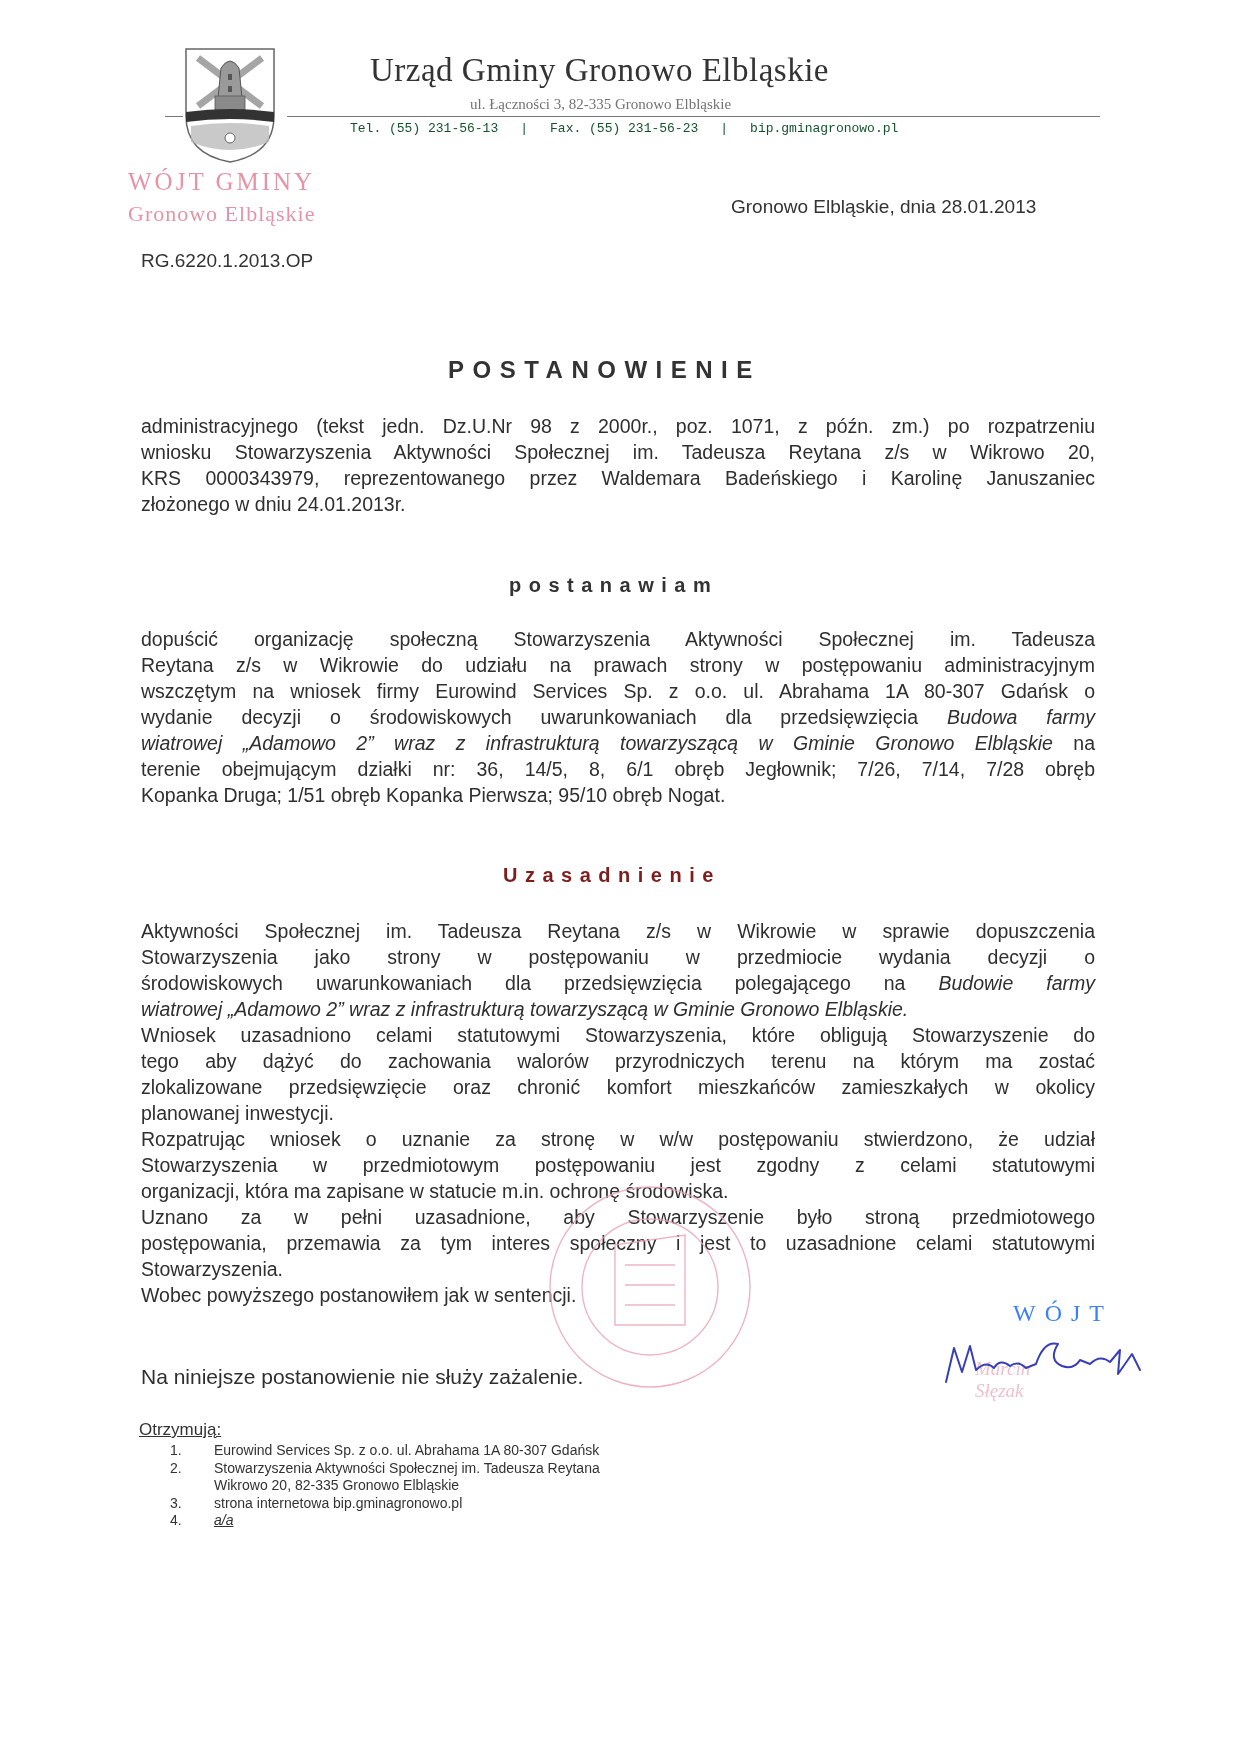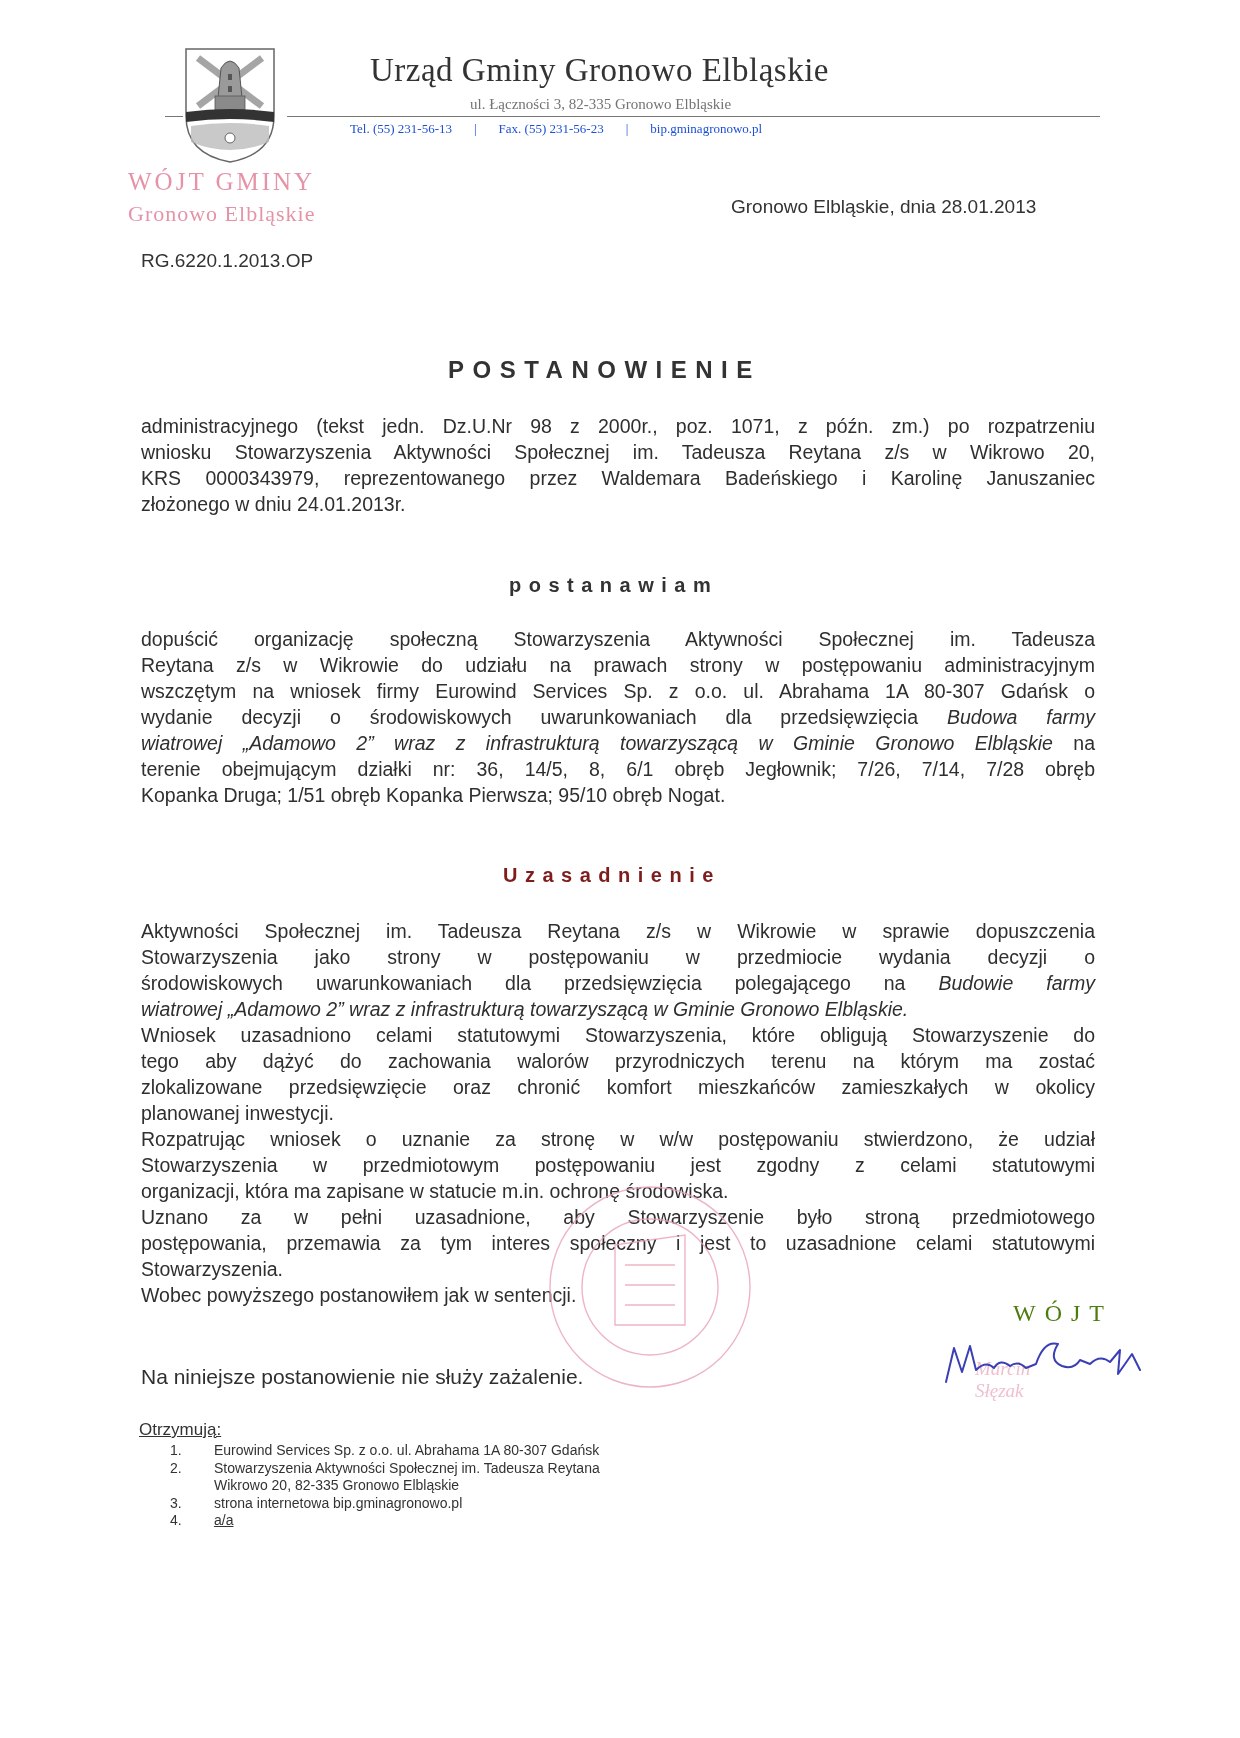--- a/index.html
+++ b/index.html
@@ -8,22 +8,22 @@
   .page { position: absolute; left: 0; top: 0; width: 1068px; height: 1738px; }
 
   
   .crest { position: absolute; left: 183px; top: 46px; width: 94px; height: 118px; }
   .lh-title { position: absolute; left: 370px; top: 52px; font-family: "Liberation Serif", serif;
               font-size: 33px; color: #333; letter-spacing: 0.5px; }
   .lh-address { position: absolute; left: 470px; top: 96px; font-family: "Liberation Serif", serif;
                 font-size: 15px; color: #737373; }
   .lh-rule-left { position: absolute; left: 165px; top: 116px; width: 18px; height: 1px; background: #777; }
   .lh-rule { position: absolute; left: 287px; top: 116px; width: 813px; height: 1px; background: #777; }
-  .lh-contacts { position: absolute; left: 350px; top: 121px; font-family: Liberation Serif, serif;
-                 font-size: 13px; color: #1d4ed8; }
+  .lh-contacts { position: absolute; left: 350px; top: 121px; font-family: Liberation Mono, monospace;
+                 font-size: 13px; color: #14532d; }
   .lh-contacts span.sep { margin: 0 22px; }
 
   
   .stamp-wojt { position: absolute; left: 128px; top: 168px; font-family: "Liberation Serif", serif;
                 font-size: 25px; color: #e594a8; letter-spacing: 3px; }
   .stamp-gmina { position: absolute; left: 128px; top: 201px; font-family: "Liberation Serif", serif;
                  font-size: 22px; color: #e594a8; letter-spacing: 1px; }
 
   .place-date { position: absolute; left: 731px; top: 196px; font-size: 19px; color: #333; }
   .ref-number { position: absolute; left: 141px; top: 250px; font-size: 19px; color: #333; }
@@ -44,32 +44,32 @@
   .p1 { top: 413px; }
   .p2 { top: 626px; }
   .p3 { top: 918px; }
   .p-final { position: absolute; left: 141px; top: 1365px; font-size: 21px; color: #2f2f2f; }
 
   
   .round-stamp { position: absolute; left: 535px; top: 1175px; width: 230px; height: 225px; }
 
   
   .sig-wojt { position: absolute; left: 1013px; top: 1300px; font-family: "Liberation Serif", serif;
-              font-size: 24px; color: #4d7c0f; letter-spacing: 9px; }
+              font-size: 24px; color: #3b82f6; letter-spacing: 9px; }
   .sig-name { position: absolute; left: 975px; top: 1358px; font-family: "Liberation Serif", serif;
               font-size: 19px; color: #f0bfcc; font-style: italic; }
   .signature { position: absolute; left: 940px; top: 1330px; width: 220px; height: 60px; }
 
   
   .recipients-title { position: absolute; left: 139px; top: 1420px; font-size: 17px; color: #333;
                       text-decoration: underline; }
   .recipients { position: absolute; left: 170px; top: 1442px; font-size: 14px; line-height: 17.5px; color: #333; }
   .recipients .row { display: flex; }
   .recipients .num { width: 44px; }
-  .recipients .u { text-decoration: underline; }
+  .recipients .u { text-decoration: underline; font-style: italic; }
 </style>
 </head>
 <body>
 
 <div class="page">
 
   <svg class="crest" viewBox="0 0 94 118">
     <path d="M3 3 H91 V70 Q91 108 47 116 Q3 108 3 70 Z" fill="#fff" stroke="#666" stroke-width="1.5"></path>
     <g stroke="#888" stroke-width="7" stroke-linecap="butt" opacity="0.75">
       <line x1="15" y1="12" x2="79" y2="60"></line>

